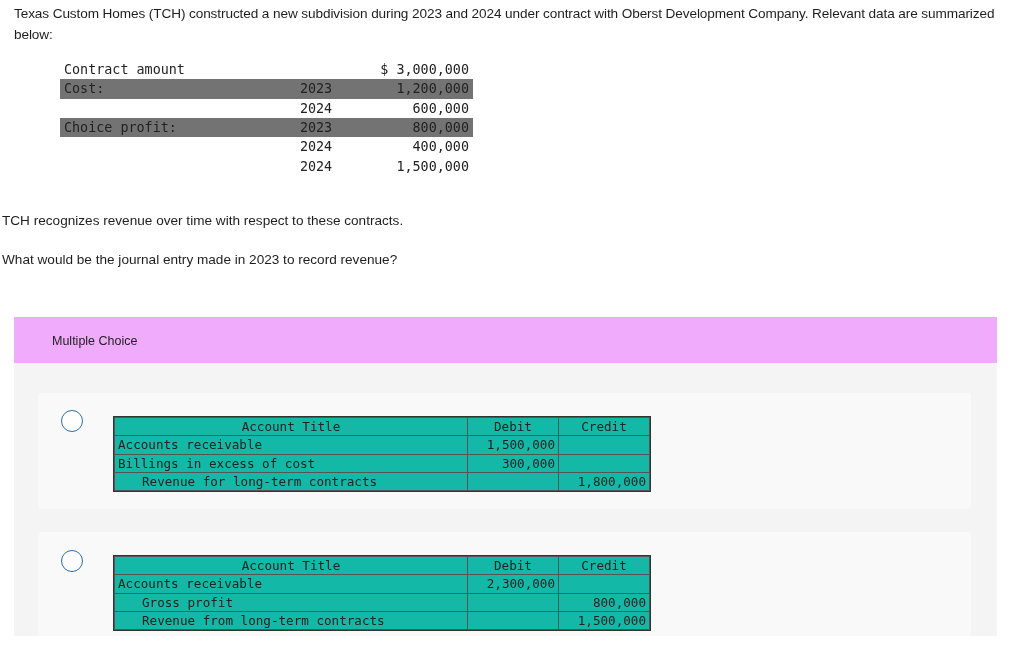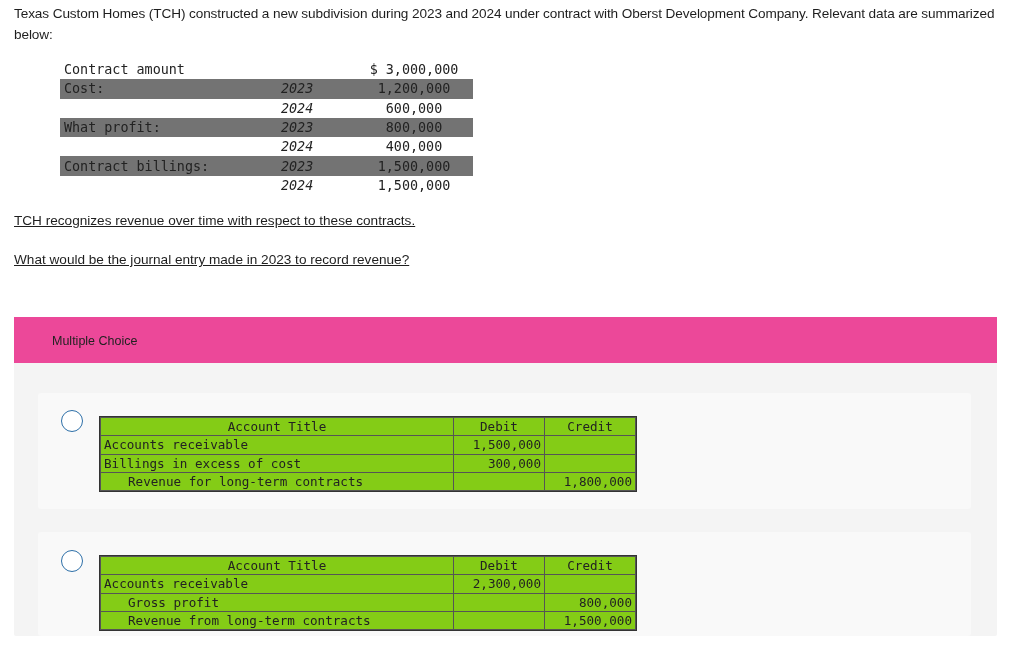--- a/index.html
+++ b/index.html
@@ -5,32 +5,32 @@
   html, body { margin: 0; padding: 0; background: #ffffff; }
   body { width: 1024px; height: 654px; overflow: hidden; position: relative;
          font-family: "Liberation Sans", "DejaVu Sans", sans-serif; color: #222; }
   .intro { position: absolute; left: 14px; top: 3px; width: 990px;
            font-size: 13.6px; line-height: 21px; color: #1e1e1e; letter-spacing: -0.1px; }
   .data-table { position: absolute; left: 24px; top: 60px; border-collapse: collapse;
                 font-family: "DejaVu Sans Mono", "Liberation Mono", monospace; font-size: 13.4px; color: #222; margin-left: 36px; }
   .data-table td { padding: 0 4px; height: 19.3px; line-height: 19px; white-space: pre; }
   .data-table tr.shade td { background: #737373; }
   .data-table td.lbl { width: 195px; }
-  .data-table td.yr { width: 70px; text-align: left; padding-left: 18px; font-style: italic; }
-  .data-table td.amt { width: 110px; text-align: center; }
-  .para { position: absolute; left: 14px; font-size: 13.6px; color: #1e1e1e; text-decoration: underline; }
+  .data-table td.yr { width: 70px; text-align: center; padding-left: 18px; }
+  .data-table td.amt { width: 110px; text-align: right; }
+  .para { position: absolute; left: 2px; font-size: 13.6px; color: #1e1e1e; }
   .mc-panel { position: absolute; left: 14px; top: 317px; width: 983px; height: 319px;
               background: #f4f4f4; border-radius: 2px; }
-  .mc-header { height: 46px; background: #ec4899; position: relative; padding-left: 43px; }
+  .mc-header { height: 46px; background: #f0abfc; position: relative; padding-left: 43px; }
   .mc-header span { position: absolute; left: 38px; top: 17px; font-size: 12.5px; color: #222; }
   .option { position: absolute; left: 24px; width: 933px; background: #f9f9f9; border-radius: 3px; }
   .radio { position: absolute; left: 23px; width: 22px; height: 22px; border-radius: 50%;
            border: 1.3px solid #2d6fa8; background: #fff; box-sizing: border-box; cursor: pointer; }
-  .je { position: absolute; left: 62px; border-collapse: collapse;
-        font-family: "DejaVu Sans Mono", "Liberation Mono", monospace; font-size: 12.6px; color: #222; background: #84cc16; }
+  .je { position: absolute; left: 76px; border-collapse: collapse;
+        font-family: "DejaVu Sans Mono", "Liberation Mono", monospace; font-size: 12.6px; color: #222; background: #14b8a6; }
   .je td, .je th { border: 1px solid #555; height: 17.3px; line-height: 17px; padding: 0 3px; font-weight: normal; white-space: pre; }
   .je th { text-align: center; }
   .je .c1 { width: 322px; }
   .je .c2 { width: 84px; text-align: right; margin-left: 34px; }
   .je .c3 { width: 84px; text-align: right; margin-top: 43px; }
   .je th.c2, .je th.c3 { text-align: center; }
   .je .indent { padding-left: 27px; }
   .je { outline: 1px solid #333; }
 </style>
 </head>
@@ -49,33 +49,28 @@
     <td class="lbl">Cost:</td>
     <td class="yr">2023</td>
     <td class="amt">1,200,000</td>
   </tr>
   <tr>
     <td class="lbl"></td>
     <td class="yr">2024</td>
     <td class="amt">600,000</td>
   </tr>
   <tr class="shade">
-    <td class="lbl">What profit:</td>
+    <td class="lbl">Choice profit:</td>
     <td class="yr">2023</td>
     <td class="amt">800,000</td>
   </tr>
   <tr>
     <td class="lbl"></td>
     <td class="yr">2024</td>
     <td class="amt">400,000</td>
-  </tr>
-  <tr class="shade">
-    <td class="lbl">Contract billings:</td>
-    <td class="yr">2023</td>
-    <td class="amt">1,500,000</td>
   </tr>
   <tr>
     <td class="lbl"></td>
     <td class="yr">2024</td>
     <td class="amt">1,500,000</td>
   </tr>
 </tbody>
   </table>
 
 <div class="para" style="top:213px;">TCH recognizes revenue over time with respect to these contracts.</div>

